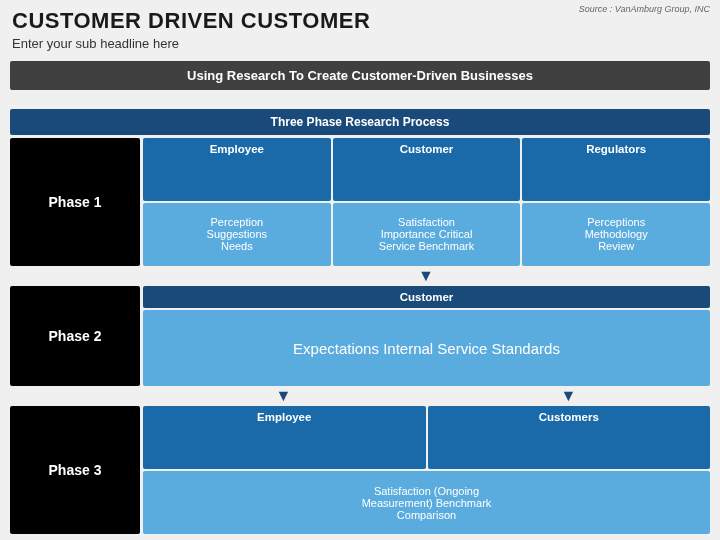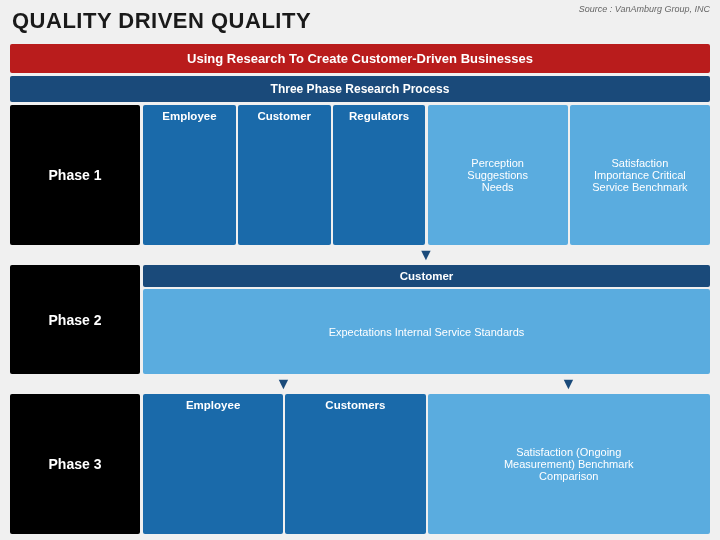--- a/index.html
+++ b/index.html
@@ -43,36 +43,37 @@
       margin-top: 2px;
     }
     .diagram-area {
       flex: 1;
       padding: 6px 10px 6px 10px;
       display: flex;
       flex-direction: column;
       gap: 3px;
     }
     .banner-row {
-      background: #b91c1c;
+      background: #404040;
       color: white;
       text-align: center;
       font-weight: bold;
       font-size: 13px;
       padding: 7px 4px;
       border-radius: 2px;
     }
     .subtitle-row {
       background: #1a4a7a;
       color: white;
       text-align: center;
       font-weight: bold;
       font-size: 12px;
       padding: 6px 4px;
       border-radius: 2px;
+      margin-top: 16px;
     }
     .phase-row {
       display: flex;
       flex: 1;
       gap: 3px;
       min-height: 0;
     }
     .phase-label {
       background: #000000;
       color: white;
@@ -82,21 +83,21 @@
       align-items: center;
       justify-content: center;
       width: 130px;
       min-width: 130px;
       border-radius: 2px;
       text-align: center;
     }
     .phase-content {
       flex: 1;
       display: flex;
-      flex-direction: row;
+      flex-direction: column;
       gap: 2px;
     }
     .columns-row {
       display: flex;
       gap: 2px;
       flex: 1;
     }
     .col-header {
       background: #1a6aaa;
       color: white;
@@ -135,21 +136,21 @@
       color: white;
       font-weight: bold;
       font-size: 11.5px;
       text-align: center;
       padding: 5px 4px;
       border-radius: 2px;
     }
     .phase2-body {
       background: #5aacdf;
       color: white;
-      font-size: 11px;
+      font-size: 15px;
       text-align: center;
       padding: 20px 4px;
       border-radius: 2px;
       flex: 1;
       display: flex;
       align-items: center;
       justify-content: center;
     }
     
     .phase3-row {
@@ -202,21 +203,22 @@
       display: flex;
       justify-content: center;
     }
   </style>
 </head>
 <body>
 
 <div class="page-wrapper">
   <div class="header-area">
     <span class="source-text">Source : VanAmburg Group, INC</span>
-    <div class="main-title">QUALITY DRIVEN QUALITY</div>
+    <div class="main-title">CUSTOMER DRIVEN CUSTOMER</div>
+    <div class="sub-headline">Enter your sub headline here</div>
   </div>
 
   <div class="diagram-area">
 
     <div class="banner-row">Using Research To Create Customer-Driven Businesses</div>
 
     <div class="subtitle-row">Three Phase Research Process</div>
 
     <div class="phase-row phase1-row">
       <div class="phase-label">Phase 1</div>
@@ -226,20 +228,23 @@
           <div class="col-header" style="flex:1">Customer</div>
           <div class="col-header" style="flex:1">Regulators</div>
         </div>
         <div class="columns-row" style="flex:1">
           <div class="col-body" style="white-space:pre-line">Perception
 Suggestions
 Needs</div>
           <div class="col-body" style="white-space:pre-line">Satisfaction
 Importance Critical
 Service Benchmark</div>
+          <div class="col-body" style="white-space:pre-line">Perceptions
+Methodology
+Review</div>
         </div>
       </div>
     </div>
 
     <div class="phase2-arrow-row">
       <div class="phase2-arrow-spacer"></div>
       <div class="phase2-arrow-content">
         <span class="arrow-down">▼</span>
       </div>
     </div>

